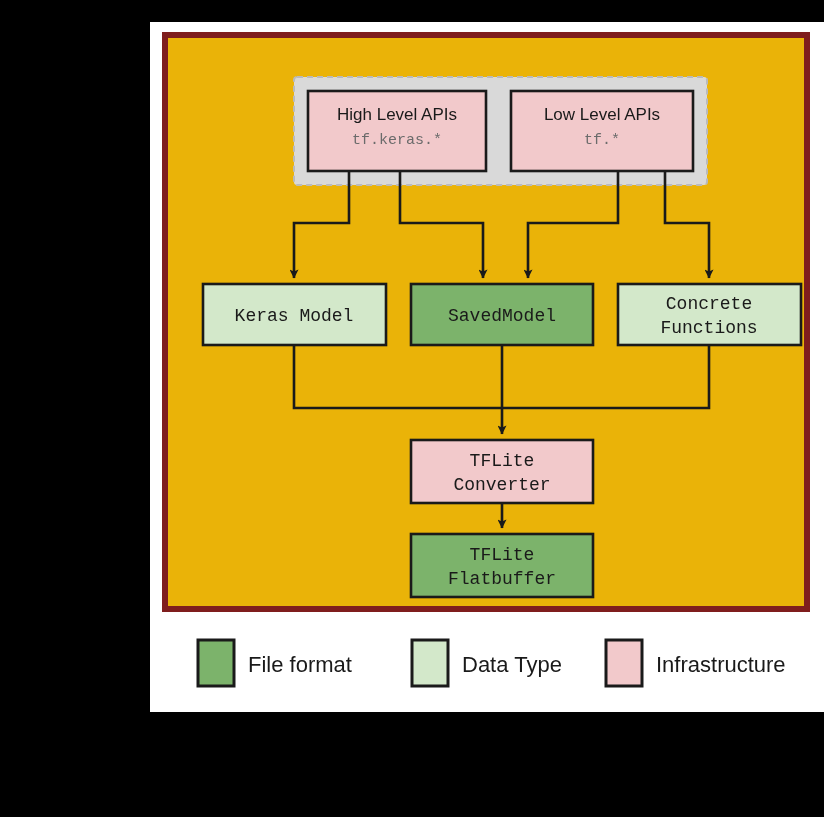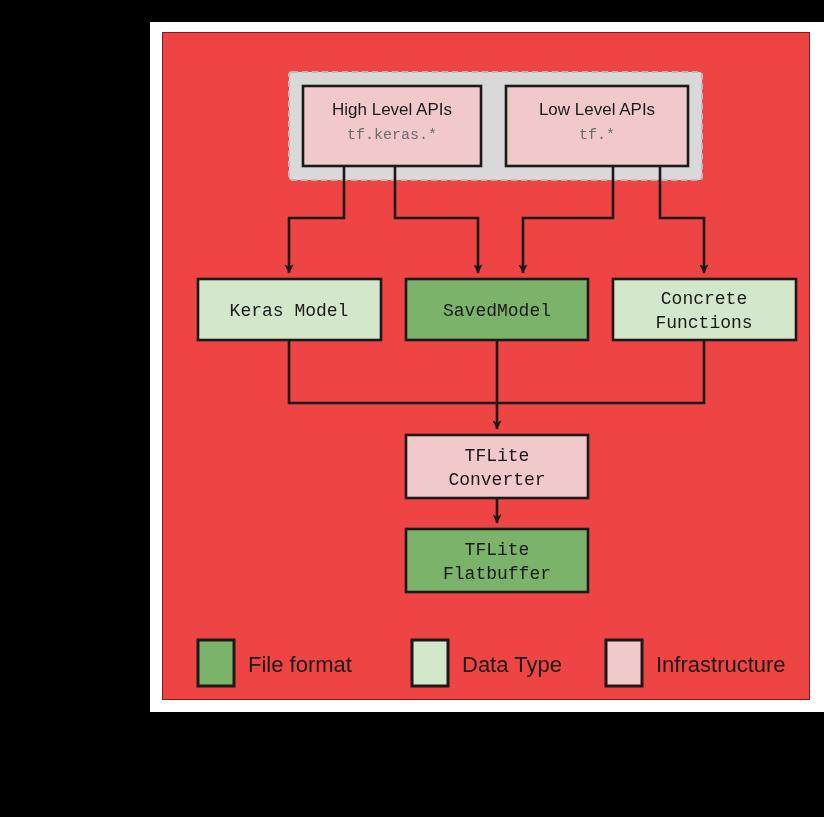--- a/index.html
+++ b/index.html
@@ -31,23 +31,23 @@
     width: 674px;
     height: 690px;
     background: #ffffff;
   }
   
   #diagram-panel {
     position: absolute;
     left: 12px;
     top: 10px;
     width: 648px;
-    height: 668px;
-    background: #ef4444;
-    border: 1px solid #7f1d1d;
+    height: 580px;
+    background: #eab308;
+    border: 6px solid #7f1d1d;
     box-sizing: border-box;
   }
   #flow-svg {
     position: absolute;
     left: 0;
     top: 0;
   }
   #legend-svg {
     position: absolute;
     left: 12px;

